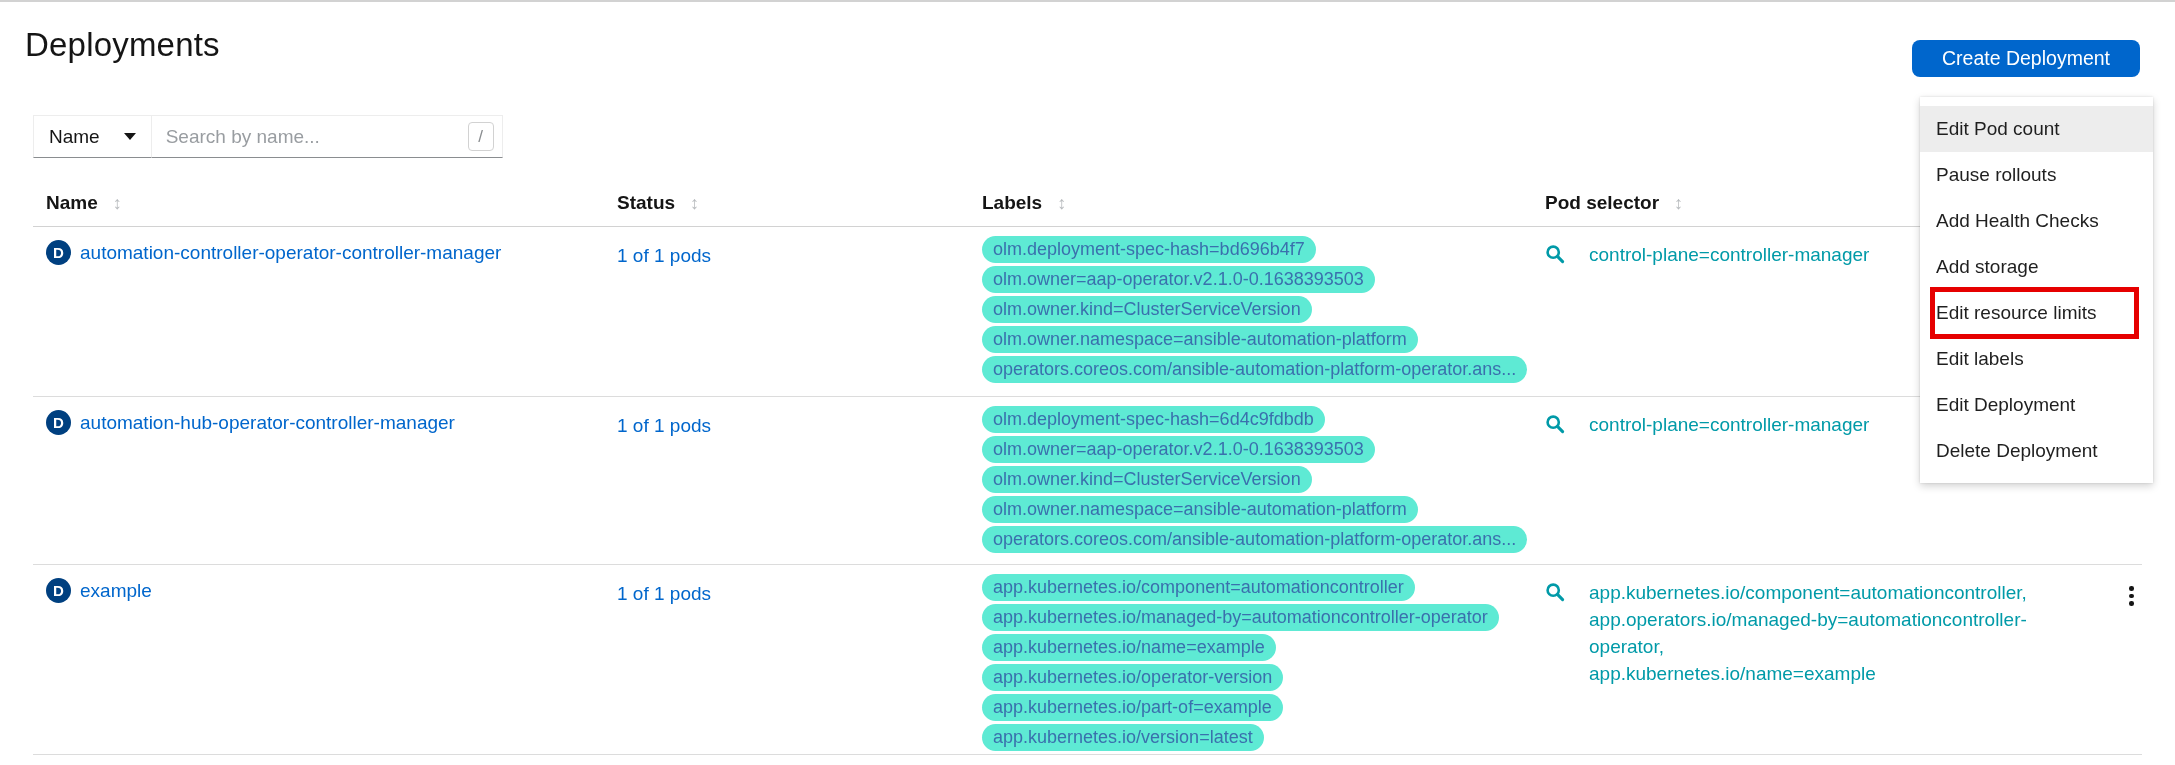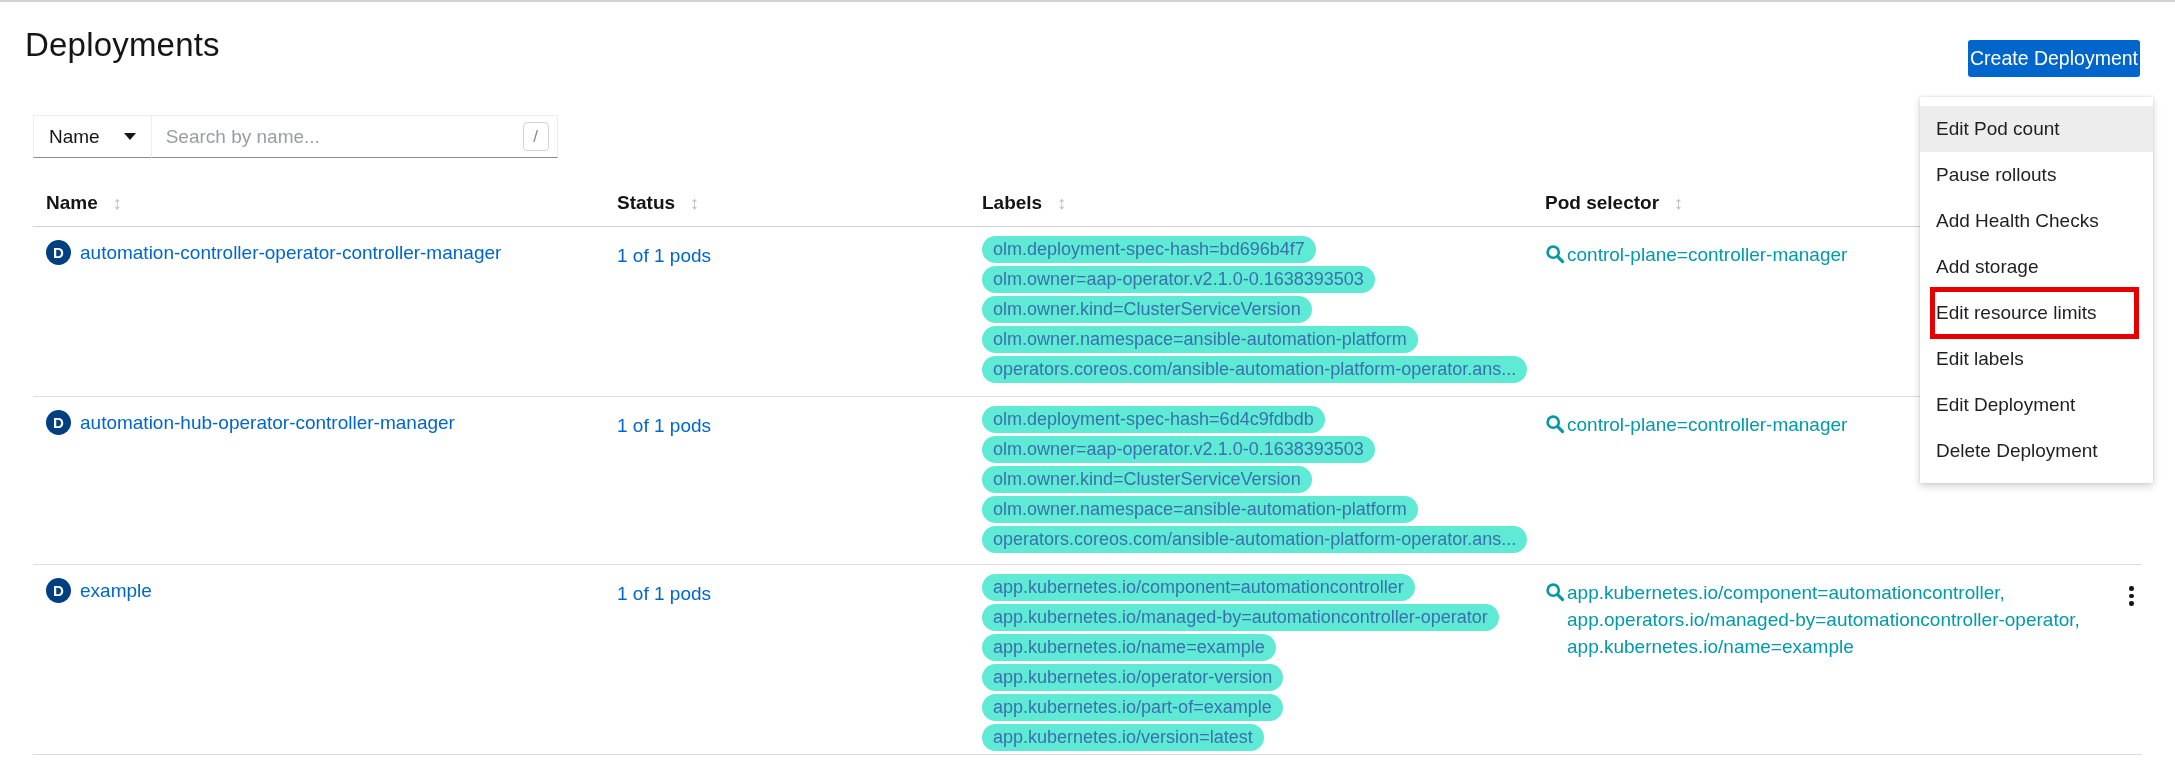--- a/index.html
+++ b/index.html
@@ -3,32 +3,32 @@
 <meta charset="utf-8">
 <style>
   * { margin:0; padding:0; box-sizing:border-box; }
   body { background:#fff; font-family:"Liberation Sans", sans-serif; }
   .page { position:relative; width:2175px; height:765px; background:#fff;
           border-top:2px solid #d2d2d2; overflow:hidden; color:#151515; }
 
   
   .page-title { position:absolute; left:25px; top:24px; font-size:33px; font-weight:500;
                 color:#151515; letter-spacing:.2px; }
-  .btn-primary { position:absolute; top:38px; right:35px; height:37px; padding:0 2px;
+  .btn-primary { position:absolute; top:38px; right:35px; height:37px; padding:0 30px;
                  background:#0066cc; color:#fff; font-size:19.5px; border:none;
-                 border-radius:3px; cursor:pointer; font-family:inherit; }
+                 border-radius:8px; cursor:pointer; font-family:inherit; }
 
   
   .toolbar { position:absolute; left:33px; top:113px; height:43px; display:flex; }
   .filter-select { display:flex; align-items:center; gap:24px; padding:0 15px;
                    background:#fff; border:1px solid #ededed; border-bottom-color:#8a8d90;
                    font-size:19px; cursor:pointer; }
   .caret { width:0; height:0; border-left:6px solid transparent; border-right:6px solid transparent;
            border-top:7px solid #151515; }
-  .search-box { position:relative; width:407px; margin-left:-1px; background:#fff;
+  .search-box { position:relative; width:352px; margin-left:-1px; background:#fff;
                 border:1px solid #ededed; border-bottom-color:#8a8d90; }
   .search-box input { width:100%; height:100%; border:none; outline:none; font-size:19px;
                       padding:0 48px 0 14px; color:#151515; font-family:inherit; background:transparent; }
   .search-box input::placeholder { color:#999da1; }
   .kbd { position:absolute; right:8px; top:6px; width:26px; height:29px; border:1px solid #d2d2d2;
          border-radius:4px; color:#8a8d90; font-size:17px; display:flex; align-items:center;
          justify-content:center; background:#fff; }
 
   
   .table { position:absolute; left:33px; top:190px; width:2109px; }
@@ -43,21 +43,21 @@
   .badge { width:25px; height:25px; border-radius:50%; background:#004080; color:#fff;
            font-size:15px; font-weight:700; display:flex; align-items:center;
            justify-content:center; flex-shrink:0; }
   .link { color:#0066cc; font-size:19px; text-decoration:none; line-height:25px; cursor:pointer; }
   .status-cell { padding-top:16px; }
   .labels-cell { padding-top:9px; }
   .chip-line { margin-bottom:3px; }
   .chip { display:inline-block; background:#5eead4; border-radius:14px; padding:2px 11px;
           font-size:18px; color:#3a70ad; line-height:23px; white-space:nowrap; }
   .pod-cell { padding-top:14px; }
-  .pod-selector { display:flex; align-items:flex-start; gap:2px; color:#009aa8;
+  .pod-selector { display:flex; align-items:flex-start; gap:24px; color:#009aa8;
                   font-size:19px; text-decoration:none; cursor:pointer; }
   .mag-icon { margin-top:3px; flex-shrink:0; display:inline-flex; }
   .pod-lines { display:flex; flex-direction:column; }
   .pod-line { line-height:27px; }
   .kebab-cell { padding-top:15px; display:flex; justify-content:center; }
   .kebab { background:none; border:none; cursor:pointer; display:flex; flex-direction:column;
            gap:3px; padding:6px; margin-left:18px; }
   .dot { width:4.5px; height:4.5px; border-radius:50%; background:#151515; }
 
   

